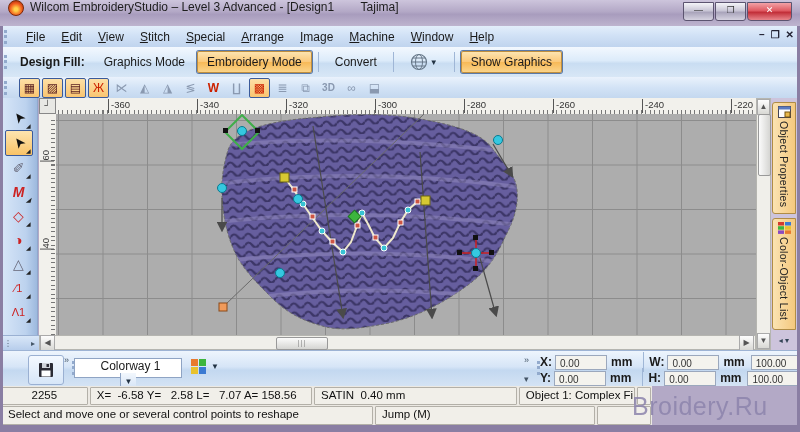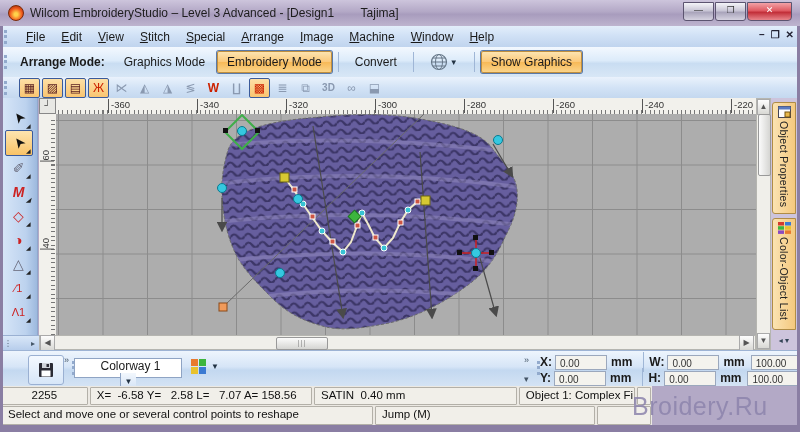--- a/index.html
+++ b/index.html
@@ -2,21 +2,21 @@
 <html><head>
 <meta charset="utf-8">
 <style>
   html,body{margin:0;padding:0;background:#4f4668;}
   #win{position:relative;width:800px;height:432px;font-family:"Liberation Sans",sans-serif;
        background:#b3a9c6;overflow:hidden;font-size:12px;color:#1a1a1a;}
   .abs{position:absolute;}
   
   #titlebar{left:0;top:0;width:800px;height:26px;
     background:linear-gradient(#cdc5dc,#b3a8c6 45%,#a89cbd 55%,#beb4cf);
-    display:flex;align-items:center;padding-left:8px;box-sizing:border-box;}
+    display:flex;align-items:flex-start;padding-left:8px;box-sizing:border-box;}
   .flame{width:14px;height:14px;border-radius:50%;margin-right:6px;
     background:radial-gradient(circle at 50% 60%, #ffd24a 15%, #f05a1e 55%, #a02808 90%);
     border:1px solid #7a2a08;}
   #title-text{font-size:12px;color:#1d1d1d;white-space:pre;}
   .winbtns{position:absolute;right:8px;top:2px;display:flex;}
   .wbtn{width:29px;height:17px;border:1px solid #5c5470;border-radius:0 0 3px 3px;
     background:linear-gradient(#f4f4f8,#c9c6d6 45%,#a9a4bb 55%,#d5d2e0);
     font-size:9px;line-height:15px;text-align:center;color:#333;margin-left:1px;}
   .wbtn.close{width:43px;background:linear-gradient(#f2a2a6,#df5a62 45%,#c22f39 55%,#e8858b);
     color:#fff;border-radius:0 0 4px 4px;}
@@ -155,21 +155,21 @@
     <span class="menu-item">Help</span>
   </div>
   <div class="mdibtns abs">
     <span>–</span>
     <span>❐</span>
     <span>✕</span>
   </div>
 
   <div id="toolbar1" class="abs">
     <span class="grip"></span>
-    <span class="tb-label">Arrange Mode:</span>
+    <span class="tb-label">Design Fill:</span>
     <span class="tbtn">Graphics Mode</span>
     <span class="tbtn active">Embroidery Mode</span>
     <span class="vsep"></span>
     <span class="tbtn">Convert</span>
     <span class="vsep"></span>
     <span class="tbtn" style="display:flex;align-items:center;">
       <svg class="globe" viewBox="0 0 18 18">
         <circle cx="9" cy="9" r="7.5" fill="none" stroke="#678" stroke-width="1.2"></circle>
         <ellipse cx="9" cy="9" rx="3.5" ry="7.5" fill="none" stroke="#678" stroke-width="1"></ellipse>
         <line x1="1.5" y1="9" x2="16.5" y2="9" stroke="#678" stroke-width="1"></line>

